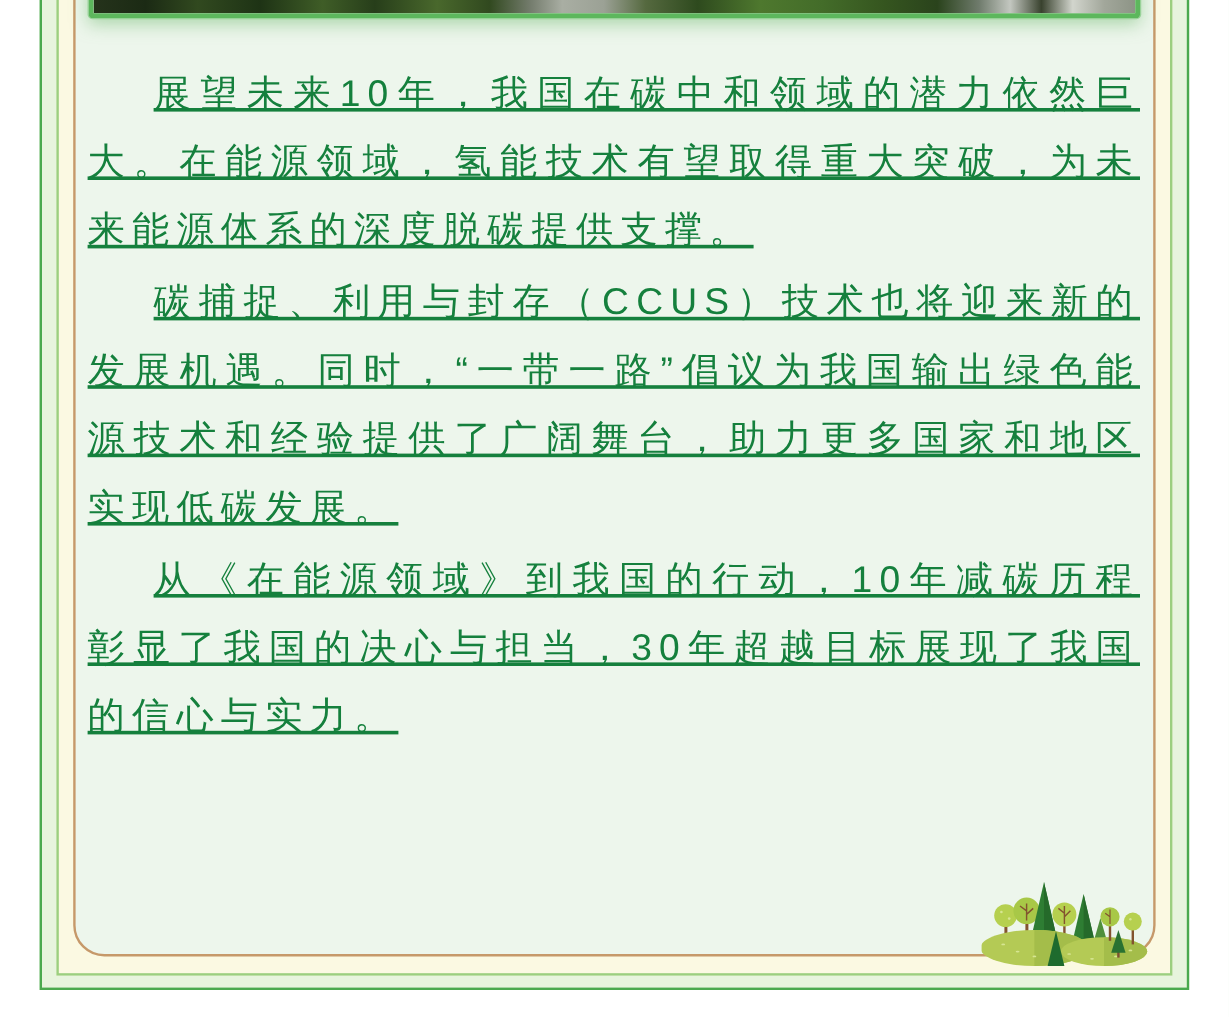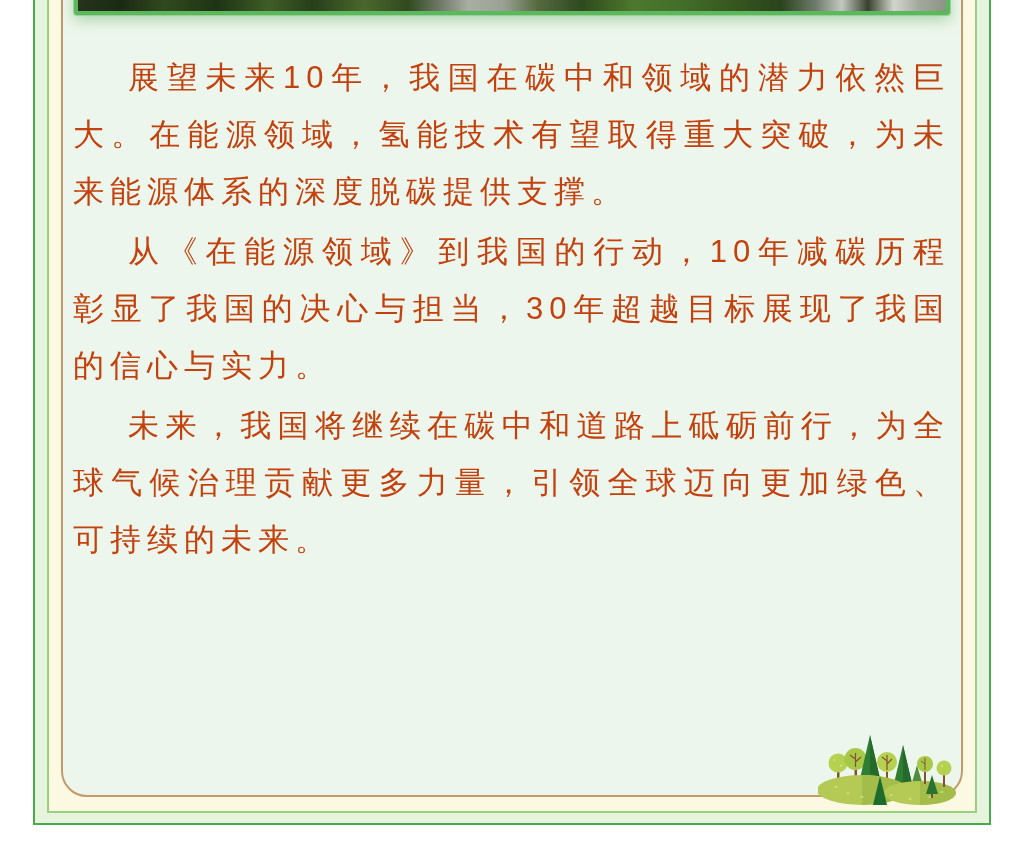--- a/index.html
+++ b/index.html
@@ -17,22 +17,22 @@
     position:absolute;left:12px;right:12px;top:-20px;bottom:10px;
     border:2px solid #9bcf7f;background:#fbf9e2;
   }
   .content-box{
     position:absolute;left:12px;right:12px;top:-20px;bottom:14px;
     border:2px solid #c6996a;border-radius:26px;background:#edf6ec;
   }
   
   .article{
     position:absolute;left:10px;top:123px;width:877px;
-    color:#c2410c;font-size:31px;line-height:57px;letter-spacing:6px;
-    text-align:justify;text-justify:inter-ideograph;
+    color:#15803d;font-size:31px;line-height:57px;letter-spacing:6px;
+    text-align:justify;text-justify:inter-ideograph;text-decoration:underline;
   }
   .article p{margin:0 0 3px 0;text-indent:55px;}
   
   .photo-frame{
     position:absolute;left:74px;top:-85px;width:876px;height:100px;
     box-sizing:border-box;border:4px solid #5db75d;border-radius:3px;
     box-shadow:0 0 0 1px #98d298, 0 5px 14px rgba(104,182,104,.5);
     z-index:5;overflow:hidden;
   }
   .photo{
@@ -50,22 +50,22 @@
   .trees{position:absolute;left:818px;top:731px;width:140px;height:78px;z-index:6;}
 </style>
 </head>
 <body>
 
 <div class="outer-frame">
   <div class="inner-frame">
     <div class="content-box">
       <div class="article">
         <p>展望未来10年，我国在碳中和领域的潜力依然巨大。在能源领域，氢能技术有望取得重大突破，为未来能源体系的深度脱碳提供支撑。</p>
+        <p>碳捕捉、利用与封存（CCUS）技术也将迎来新的发展机遇。同时，“一带一路”倡议为我国输出绿色能源技术和经验提供了广阔舞台，助力更多国家和地区实现低碳发展。</p>
         <p>从《在能源领域》到我国的行动，10年减碳历程彰显了我国的决心与担当，30年超越目标展现了我国的信心与实力。</p>
-        <p>未来，我国将继续在碳中和道路上砥砺前行，为全球气候治理贡献更多力量，引领全球迈向更加绿色、可持续的未来。</p>
       </div>
     </div>
   </div>
 </div>
 
 <div class="photo-frame">
   <div class="photo"></div>
 </div>
 
 <svg class="trees" viewBox="0 0 140 78" xmlns="http://www.w3.org/2000/svg">

